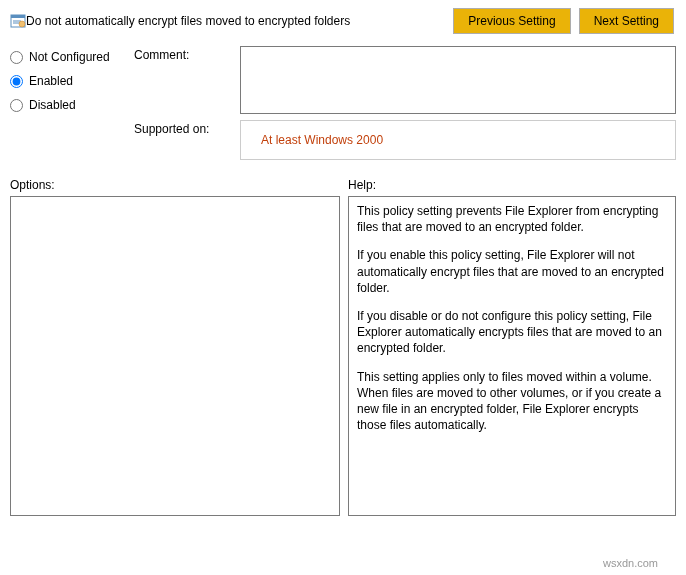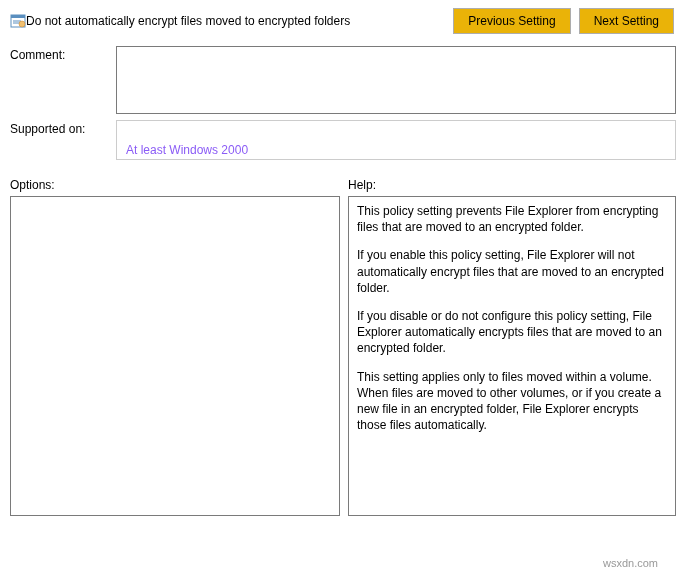--- a/index.html
+++ b/index.html
@@ -84,25 +84,25 @@
       resize: none;
       padding: 2px 4px;
       overflow-y: scroll;
       font-family: inherit;
     }
     .supported-box {
       flex: 1;
       height: 40px;
       border: 1px solid #cccccc;
       background: #fff;
-      padding: 2px 9px;
+      padding: 2px 20px;
       overflow-y: scroll;
-      color: #8b5cf6;
-      display: flex;
-      align-items: flex-end;
+      color: #c2410c;
+      display: flex;
+      align-items: center;
     }
     .labels-row {
       display: flex;
       margin-top: 18px;
       margin-bottom: 4px;
     }
     .options-label {
       width: 338px;
     }
     .help-label {
@@ -163,20 +163,34 @@
     <circle cx="12" cy="11" r="3" fill="#f0c070" stroke="#c08030" stroke-width="0.5"></circle>
   </svg>
   <span class="title-text">Do not automatically encrypt files moved to encrypted folders</span>
   <div class="nav-buttons">
     <button>Previous Setting</button>
     <button>Next Setting</button>
   </div>
 </div>
 
 <div class="config-row">
+  <div class="radio-group">
+    <label class="radio-item">
+      <input type="radio" name="state" style="">
+      <span>Not Configured</span>
+    </label>
+    <label class="radio-item">
+      <input type="radio" name="state" checked="" style="">
+      <span>Enabled</span>
+    </label>
+    <label class="radio-item">
+      <input type="radio" name="state" style="">
+      <span>Disabled</span>
+    </label>
+  </div>
   <div class="fields-col">
     <div class="field-row">
       <span class="field-label">Comment:</span>
       <textarea class="comment-box" style=""></textarea>
     </div>
     <div class="field-row">
       <span class="field-label">Supported on:</span>
       <div class="supported-box">
         <span>At least Windows 2000</span>
       </div>

